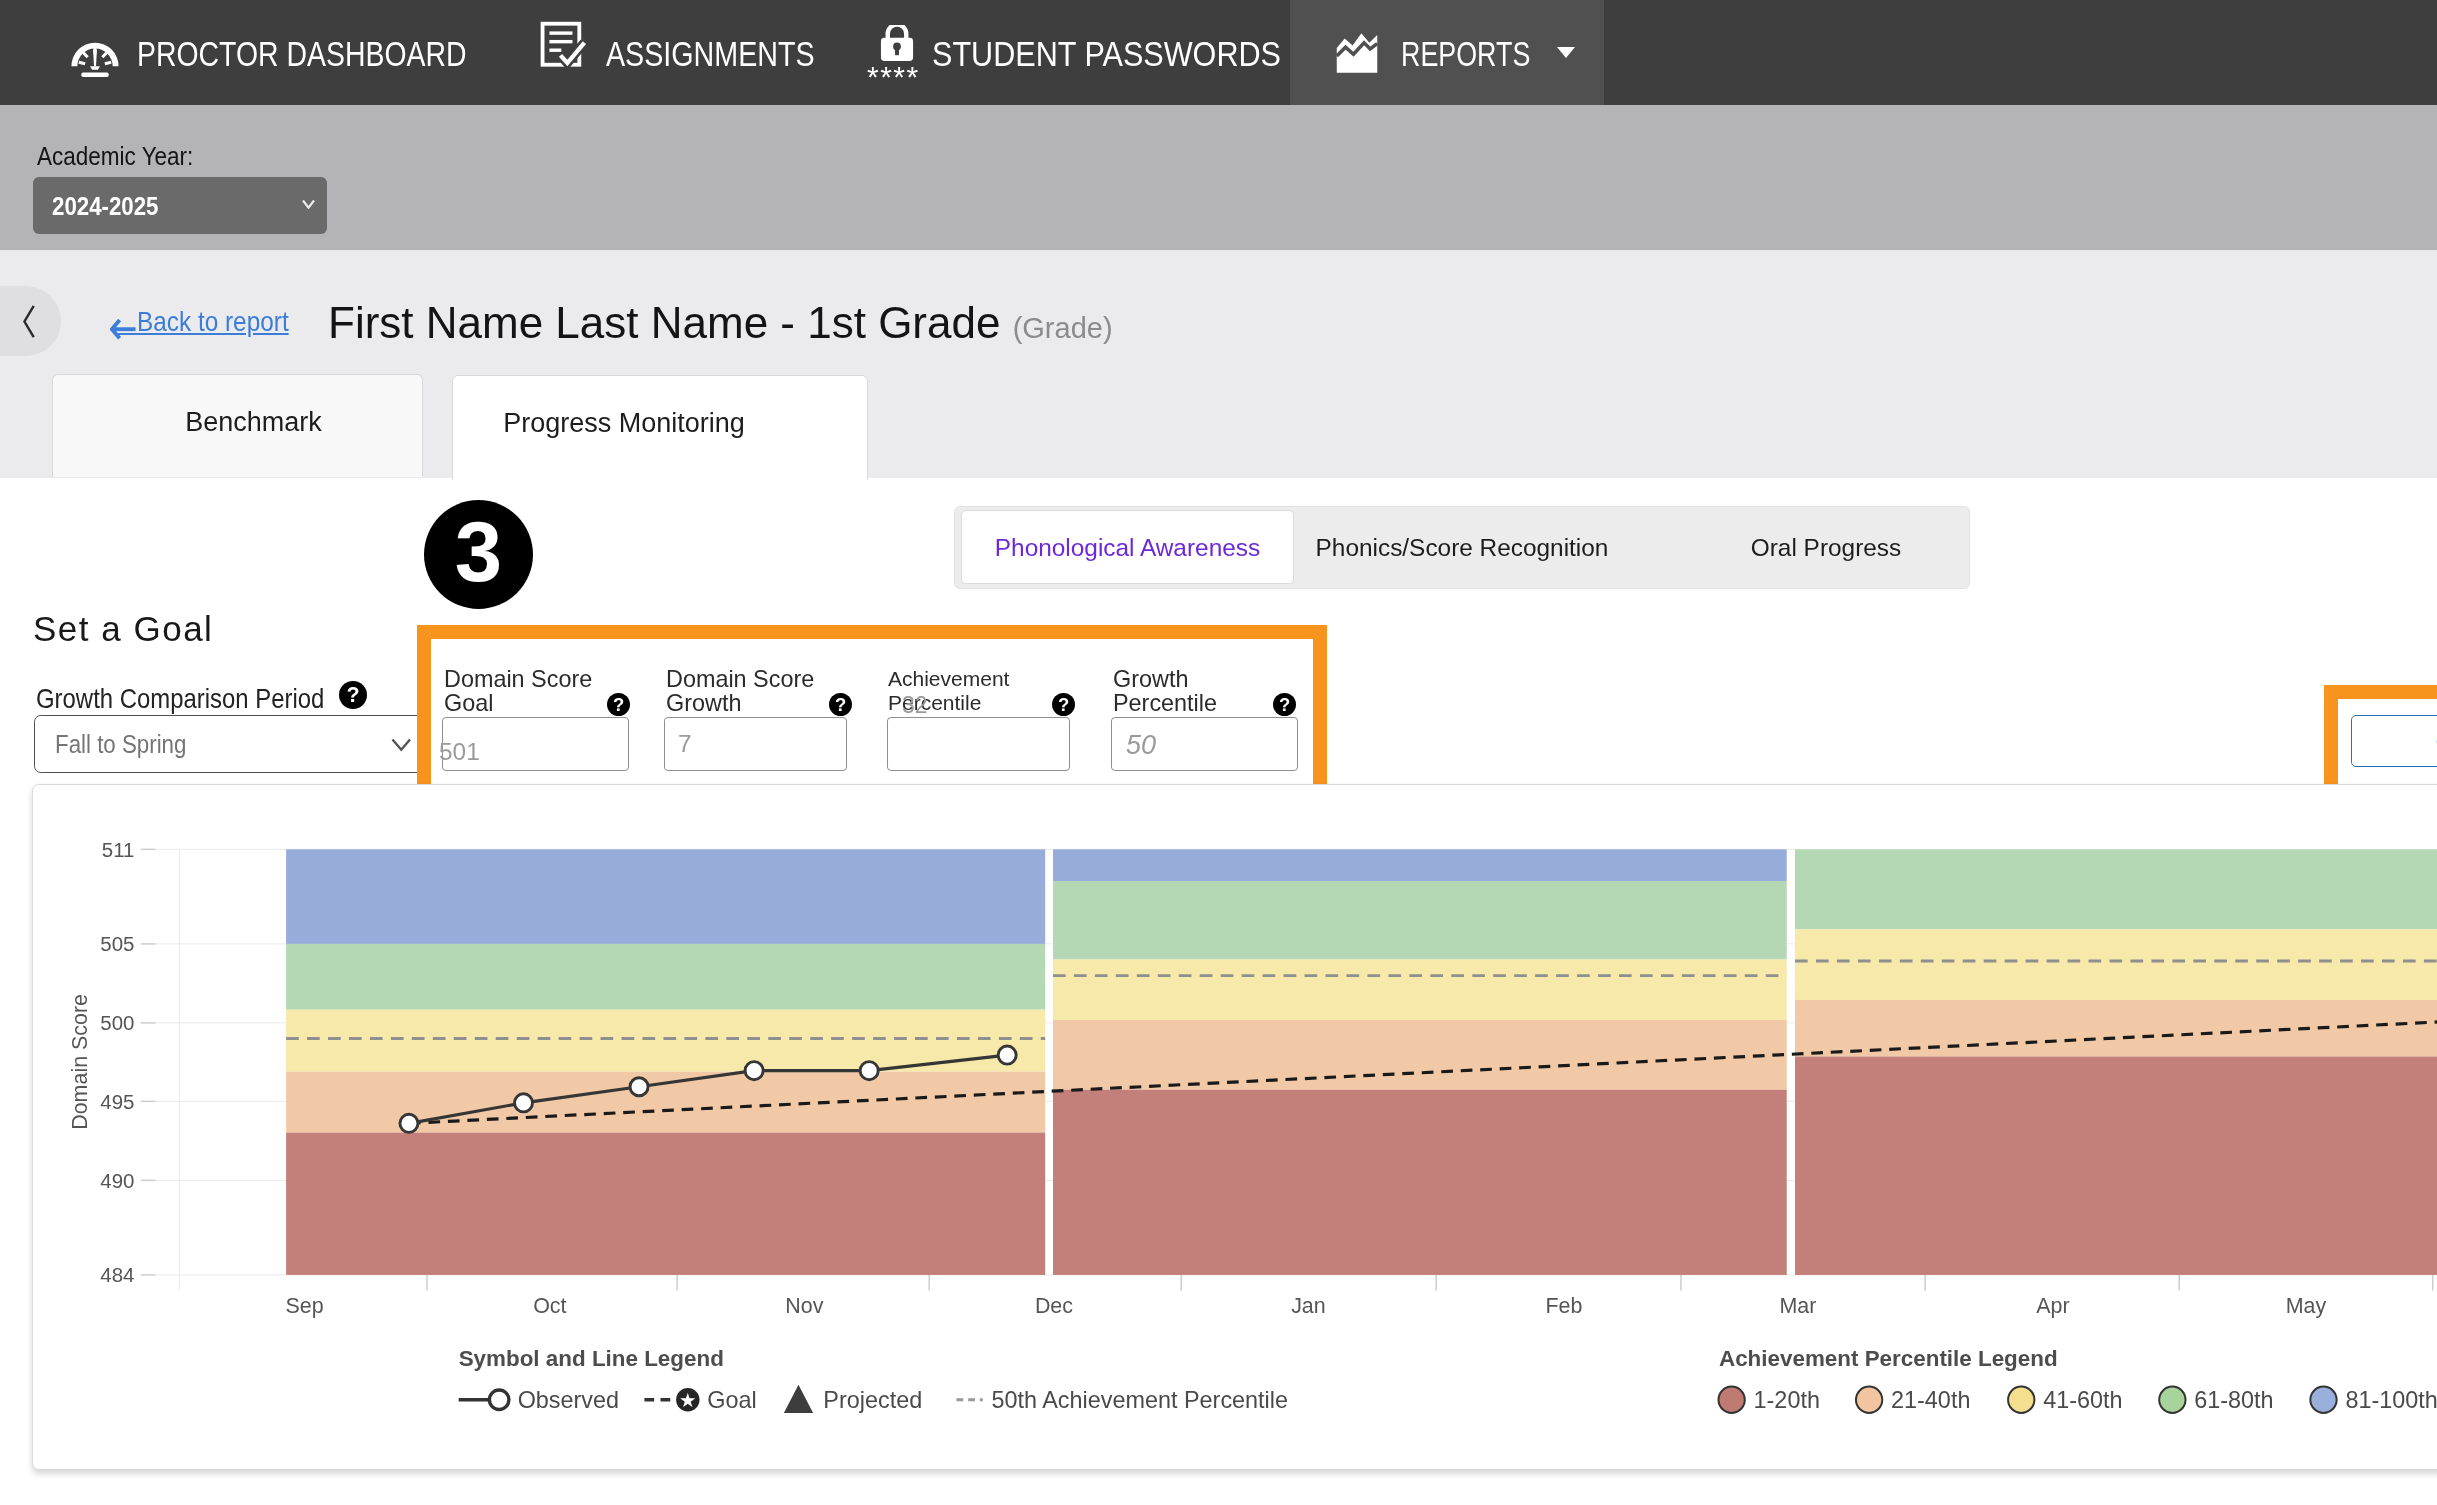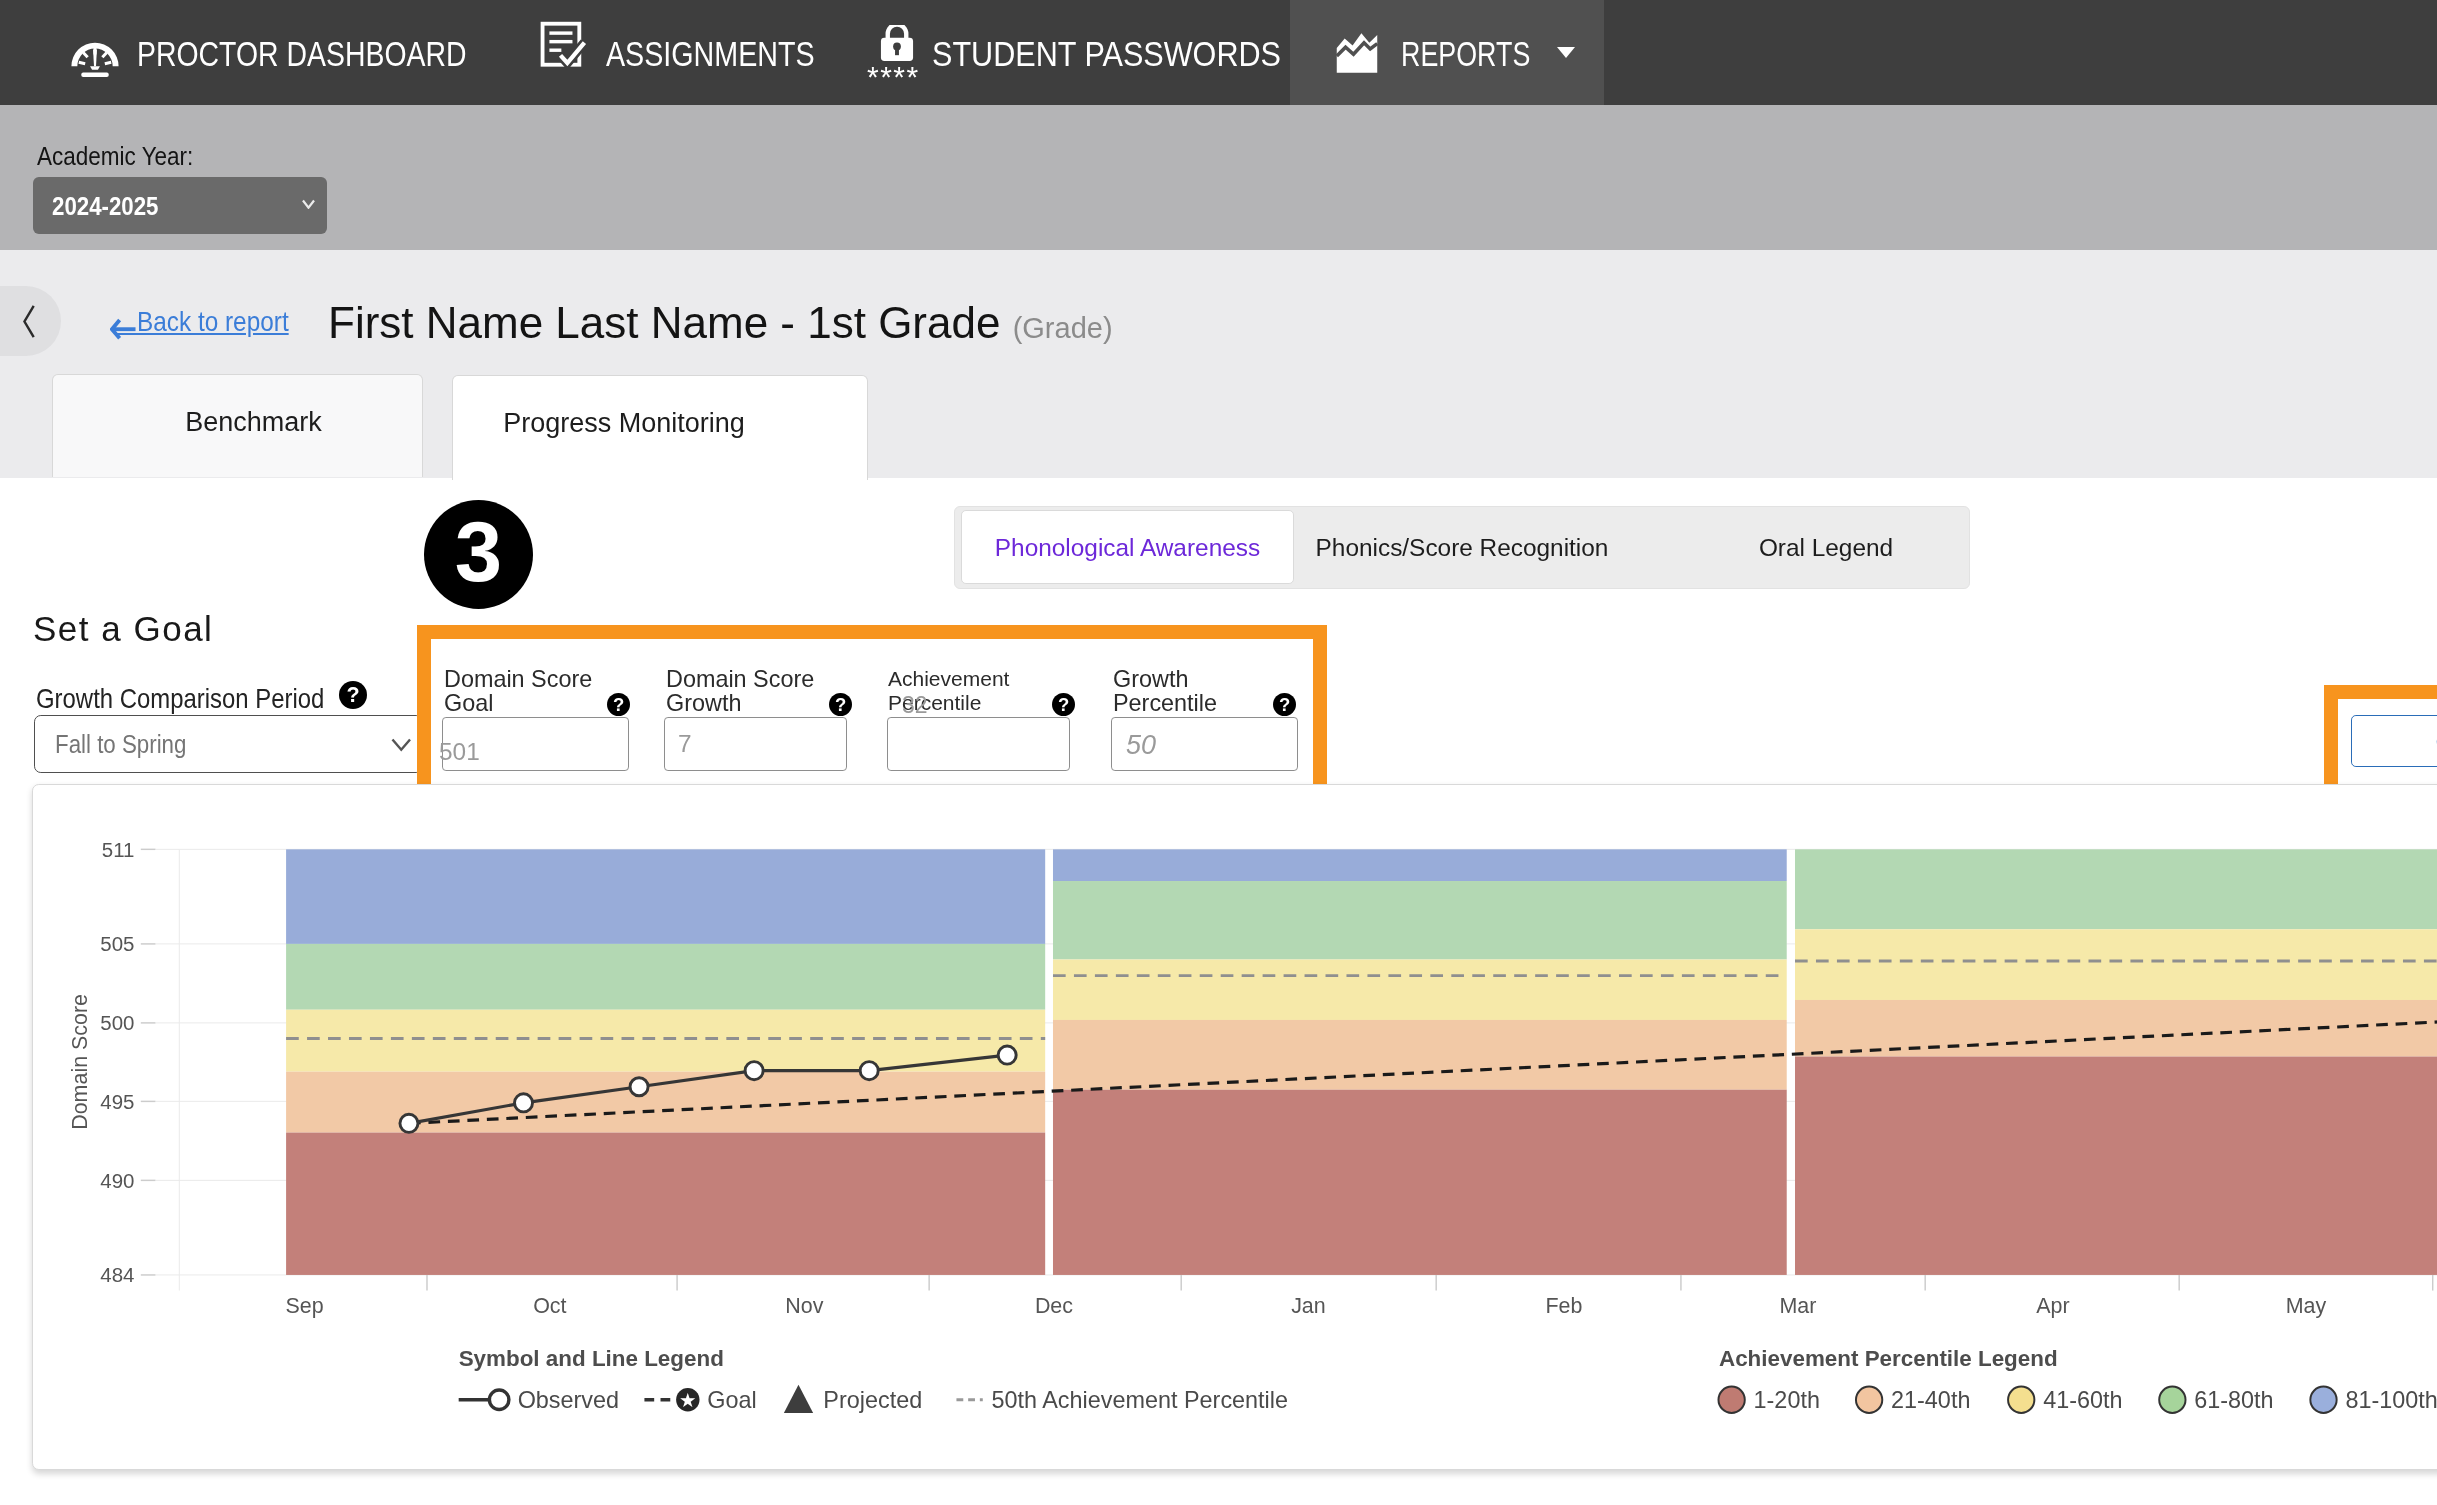--- a/index.html
+++ b/index.html
@@ -75,21 +75,21 @@
 
 <div class="abs" style="left:52px;top:374px;width:371px;height:103px;background:#F8F8F9;border:1px solid #D8D8D8;border-bottom:none;border-radius:5.9px 5.9px 0 0;"></div>
 <div class="abs" style="left:68px;top:407px;width:371px;text-align:center;font-size:27px;color:#1d1d1d;">Benchmark</div>
 <div class="abs" style="left:452px;top:375px;width:416px;height:105px;background:#fff;border:1px solid #D8D8D8;border-bottom:none;border-radius:5.9px 5.9px 0 0;"></div>
 <div class="abs" style="left:452px;top:408px;width:344px;text-align:center;font-size:27px;color:#1d1d1d;">Progress Monitoring</div>
 
 <div class="abs" style="left:954px;top:506px;width:1016px;height:83px;background:#ECECEC;border:0.5px solid #E2E2E2;border-radius:5.9px;"></div>
 <div class="abs" style="left:961px;top:510px;width:333px;height:74px;background:#fff;border:0.5px solid #DADADA;border-radius:4.9px;"></div>
 <div class="abs" style="left:961px;top:534px;width:333px;text-align:center;font-size:24.4px;color:#6d28d9;">Phonological Awareness</div>
 <div class="abs" style="left:1294px;top:534px;width:336px;text-align:center;font-size:24.4px;color:#1d1d1d;">Phonics/Score Recognition</div>
-<div class="abs" style="left:1658px;top:534px;width:336px;text-align:center;font-size:24.4px;color:#1d1d1d;">Oral Legend</div>
+<div class="abs" style="left:1658px;top:534px;width:336px;text-align:center;font-size:24.4px;color:#1d1d1d;">Oral Progress</div>
 
 <div class="abs" style="left:424px;top:500px;width:109px;height:109px;background:#000;border-radius:50%;color:#fff;text-align:center;font-size:85px;font-weight:bold;line-height:104px;">3</div>
 
 <div class="abs" style="left:33px;top:609px;font-size:35px;color:#191919;letter-spacing:1.5px;">Set a Goal</div>
 <div class="abs" style="left:36px;top:683px;font-size:28px;color:#232323;transform:scaleX(0.854);transform-origin:0 0;white-space:nowrap;">Growth Comparison Period</div>
 <div class="abs" style="left:339px;top:681px;width:28px;height:28px;background:#000;border-radius:50%;color:#fff;text-align:center;font-size:21.5px;font-weight:bold;line-height:28px;">?</div>
 <div class="abs" style="left:34px;top:715px;width:389px;height:58px;border:1.5px solid #4f4f4f;border-radius:6.8px;background:#fff;"></div>
 <div class="abs" style="left:55px;top:729px;font-size:26px;color:#757575;transform:scaleX(0.858);transform-origin:0 0;">Fall to Spring</div>
 <svg class="abs" style="left:391px;top:738px;" width="20.5" height="13.7" viewBox="0 0 42 28">
   <path d="M3 3 L21 24 L39 3" fill="none" stroke="#555" stroke-width="5"></path>

